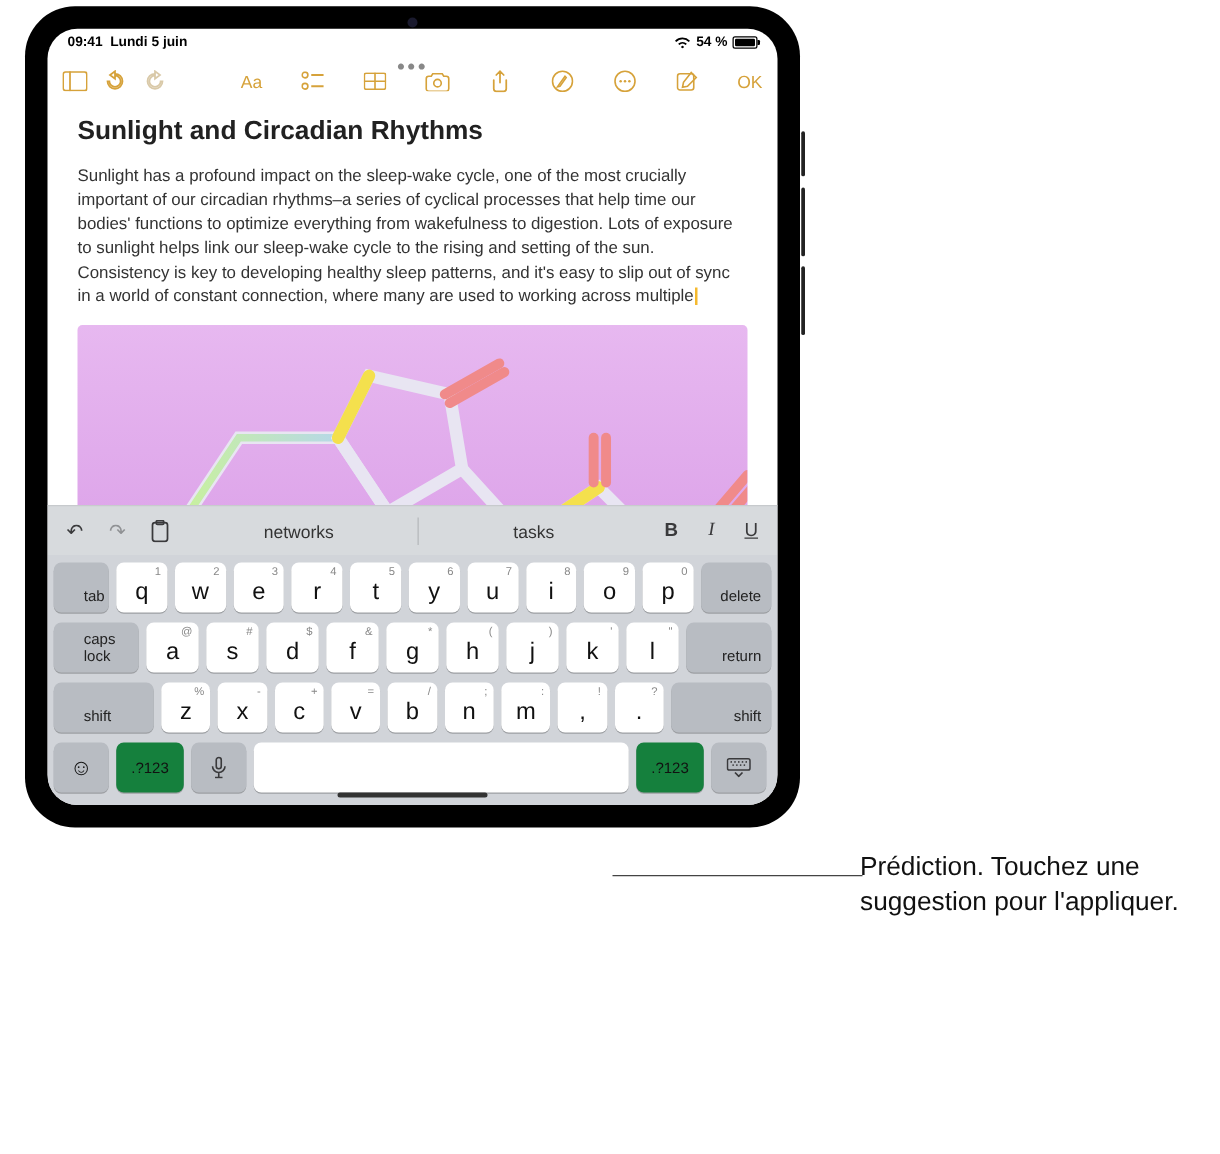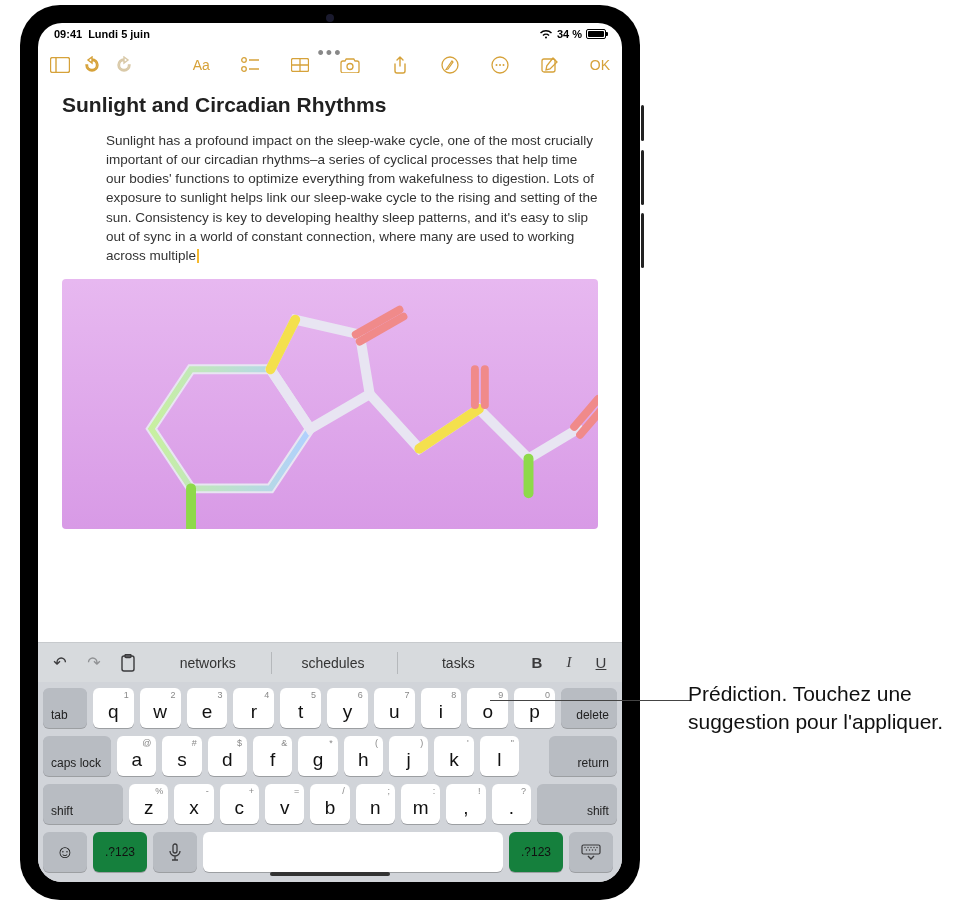--- a/index.html
+++ b/index.html
@@ -8,21 +8,21 @@
     background: #fff;
     width: 976px;
     height: 923px;
     position: relative;
   }
   .ipad-frame {
     position: absolute;
     left: 20px;
     top: 5px;
     width: 620px;
-    height: 895px;
+    height: 657px;
     background: #000;
     border-radius: 40px;
     padding: 18px;
   }
   .screen {
     width: 100%;
     height: 100%;
     background: #fff;
     border-radius: 24px;
     overflow: hidden;
@@ -145,21 +145,20 @@
   .note-heading {
     font-size: 15px;
     font-weight: 700;
     margin-bottom: 6px;
     padding-left: 4px;
   }
   .note-body {
     font-size: 13.5px;
     line-height: 1.42;
     color: #333;
-    margin-left: 44px;
   }
   .cursor {
     display: inline-block;
     width: 2px;
     height: 14px;
     background: #f5b92e;
     vertical-align: text-bottom;
     margin-left: 1px;
   }
   .note-image {
@@ -254,25 +253,25 @@
     margin-top: 6px;
   }
   .key.mod {
     background: #b8bcc2;
     font-size: 12px;
     color: #222;
     align-items: flex-end;
     justify-content: flex-end;
     padding: 0 8px 6px 0;
   }
-  .key.mod.left { align-items: flex-start; justify-content: flex-end; padding: 0 0 6px 8px; }
+  .key.mod.left { align-items: flex-start; justify-content: flex-end; padding: 0 0 6px 24px; }
   .key.tab { flex: 0 0 44px; }
   .key.delete { flex: 0 0 56px; }
   .key.caps { flex: 0 0 68px; }
-  .key.return { flex: 0 0 68px; margin-left: 24px; }
+  .key.return { flex: 0 0 68px; }
   .key.shift { flex: 0 0 80px; }
   .key.space { flex: 0 0 300px; }
   .key.small { flex: 0 0 44px; font-size: 18px; background:#b8bcc2; }
   .key.num { flex: 0 0 54px; background:#15803d; font-size:12px; }
   .home-indicator {
     position: absolute;
     bottom: 6px;
     left: 50%;
     transform: translateX(-50%);
     width: 120px;
@@ -317,21 +316,21 @@
       <div class="status-left">
         <span>09:41</span>
         <span>Lundi 5 juin</span>
       </div>
       <div class="status-right">
         <span>
           <svg width="14" height="10" viewBox="0 0 14 10">
               <path d="M7 9.5a1 1 0 100-2 1 1 0 000 2zM3.5 6a5 5 0 017 0l-1 1a3.6 3.6 0 00-5 0zM1 3.5a8.5 8.5 0 0112 0l-1 1a7 7 0 00-10 0z" fill="#000"></path>
             </svg>
         </span>
-        <span>34 %</span>
+        <span>54 %</span>
         <span class="battery">
             <span class="battery-fill"></span>
           </span>
       </div>
     </div>
     <div class="status-dots">•••</div>
 
     <div class="toolbar">
       <div class="toolbar-left">
         <span class="tool-icon">
@@ -446,21 +445,20 @@
     <div class="predict-row">
       <div class="predict-btn predict-small">↶</div>
       <div class="predict-btn predict-small" style="opacity:.45">↷</div>
       <div class="predict-btn predict-small">
         <svg width="16" height="18" viewBox="0 0 16 18">
             <rect x="2" y="2" width="12" height="15" rx="2" fill="none" stroke="#3a3a3c" stroke-width="1.4"></rect>
             <rect x="5" y="0.5" width="6" height="3" rx="1" fill="none" stroke="#3a3a3c" stroke-width="1.4"></rect>
           </svg>
       </div>
       <div class="predict-btn predict-word">networks</div>
-      <div class="predict-btn predict-word">schedules</div>
       <div class="predict-btn predict-word">tasks</div>
       <div class="predict-btn fmt-btn fmt-b">B</div>
       <div class="predict-btn fmt-btn fmt-i">I</div>
       <div class="predict-btn fmt-btn fmt-u">U</div>
     </div>
 
     <div class="keyboard">
       <div class="kb-row" id="kb-row1">
         <div class="key mod left tab">
             <span>tab</span>

